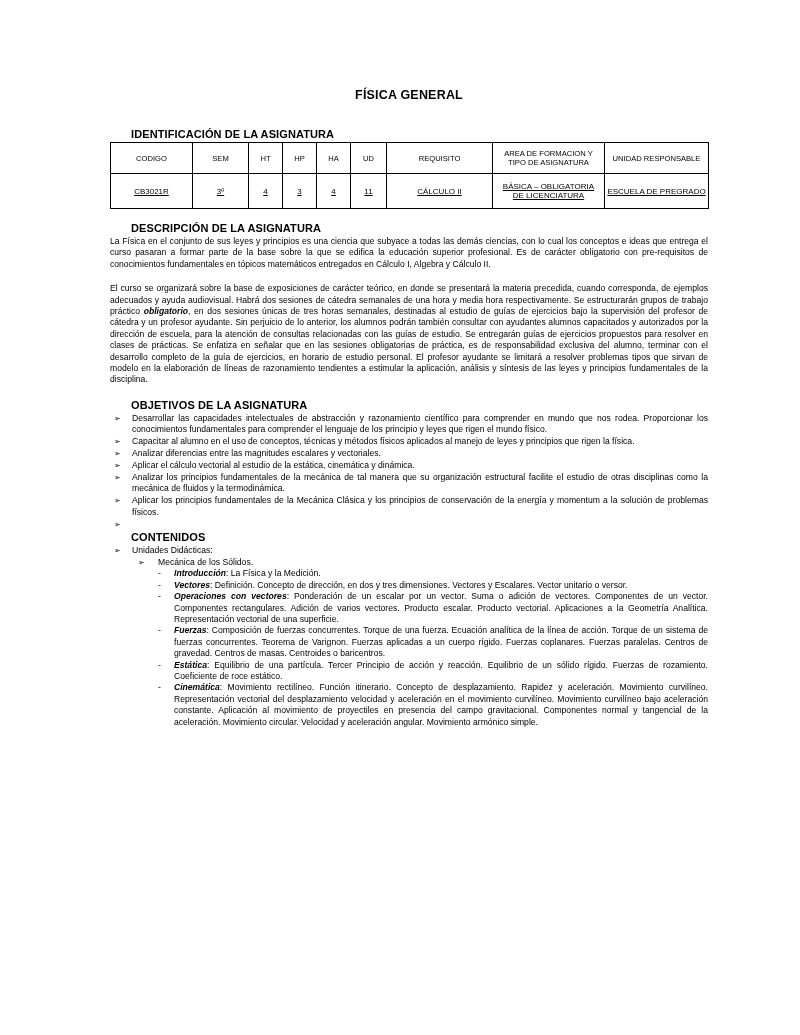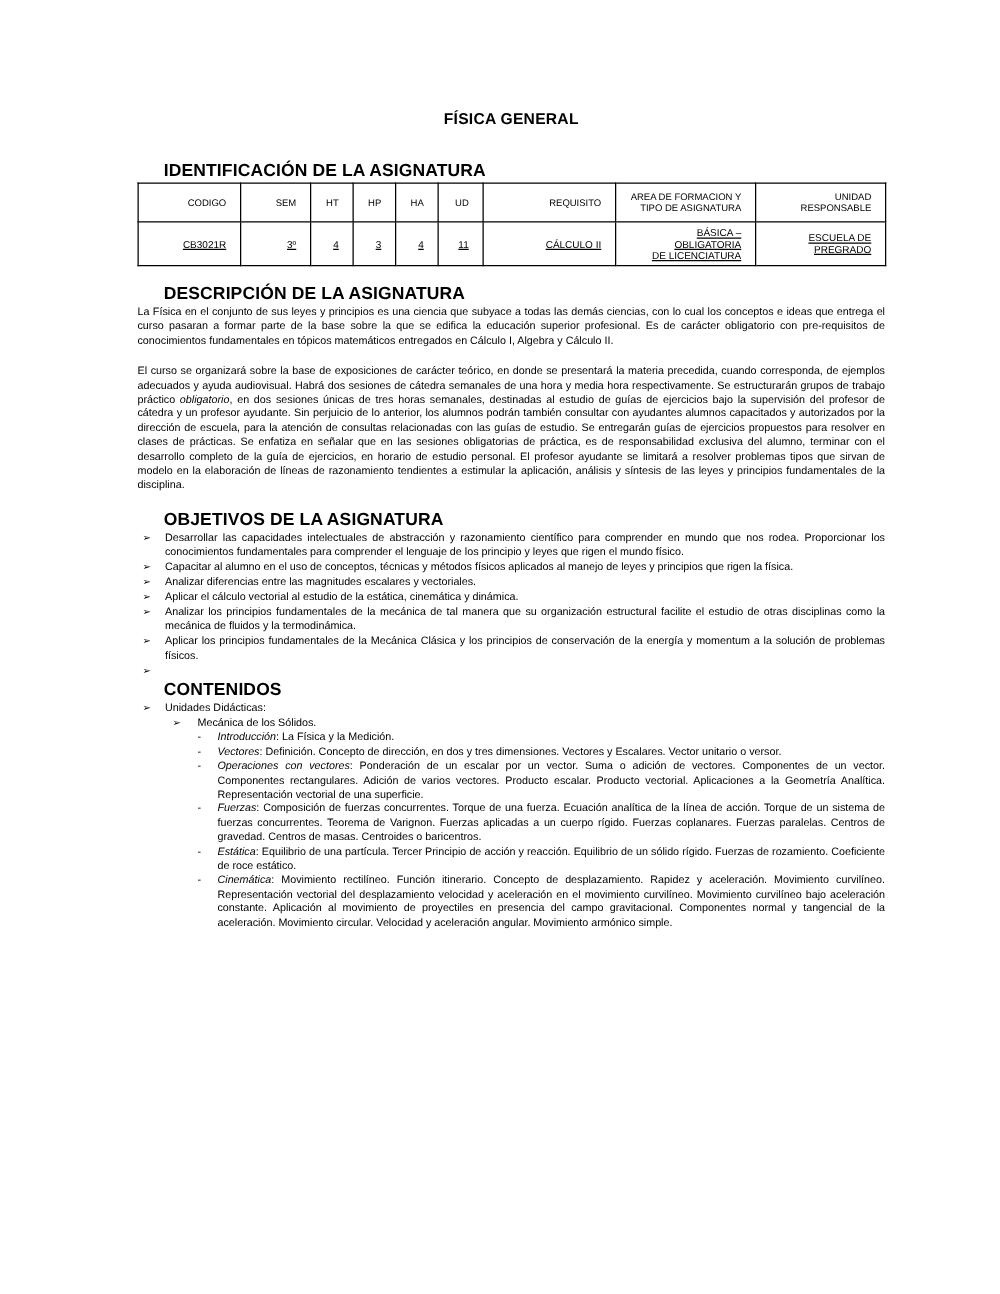--- a/index.html
+++ b/index.html
@@ -22,21 +22,21 @@
     padding: 88px 92px 0 110px;
   }
   .doc-title {
     text-align: center;
     font-size: 12.5px;
     font-weight: bold;
     letter-spacing: 0.2px;
     margin: 0 0 26px 0;
   }
   h2.section {
-    font-size: 14px;
+    font-size: 11px;
     font-weight: bold;
     margin: 0 0 2px 0;
     letter-spacing: 0.1px;
     padding-left: 21px;
   }
   .section-block {
     margin-bottom: 13px;
   }
   p.body {
     font-size: 8.6px;
@@ -46,24 +46,24 @@
   }
   
   table.ident {
     border-collapse: collapse;
     width: 598px;
     table-layout: fixed;
     margin-top: 2px;
   }
   table.ident th, table.ident td {
     border: 1px solid #000000;
-    text-align: right;
+    text-align: center;
     vertical-align: middle;
     font-weight: normal;
-    padding: 2px 11px;
+    padding: 2px 0;
   }
   table.ident th {
     font-size: 7.6px;
     height: 26px;
     line-height: 9px;
   }
   table.ident td {
     font-size: 8px;
     height: 30px;
     text-decoration: underline;
@@ -121,21 +121,21 @@
     padding-left: 20px;
     font-size: 8.6px;
     line-height: 11.4px;
     text-align: justify;
   }
   ul.dash > li > .marker {
     position: absolute;
     left: 4px;
     top: 0;
   }
-  .it { font-style: italic; }
+  .it { font-style: italic; font-weight: bold; }
   .contents-head {
     margin-top: 1px;
   }
   .rec-text {
     margin-top: 1px;
   }
   .sp-objectives li { margin-bottom: 0.5px; }
 </style>
 </head>
 <body>

